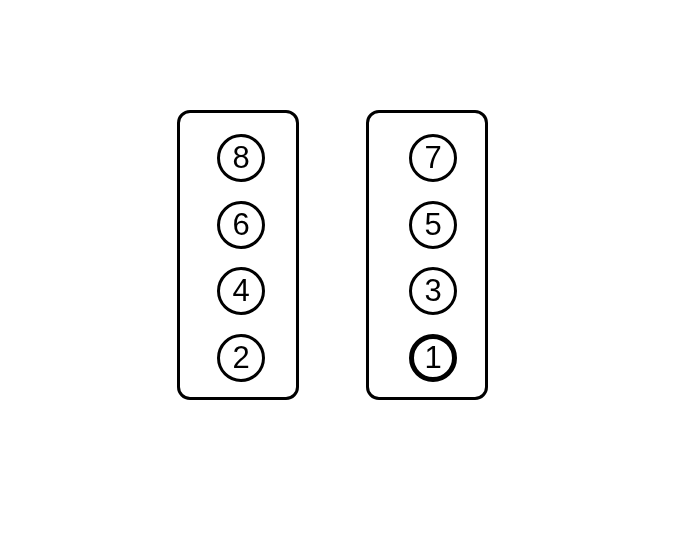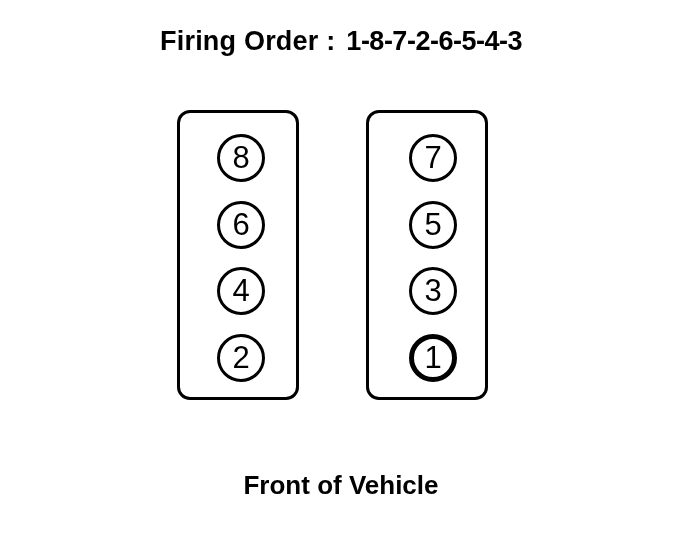--- a/index.html
+++ b/index.html
@@ -88,23 +88,20 @@
     font-size: 26px;
     font-weight: bold;
     white-space: nowrap;
   }
 </style>
 </head>
 <body>
 
 <div id="page">
 
-  <div class="title">
-    <span class="title-label">Firing Order :</span><span class="title-sequence">1-8-7-2-6-5-4-3</span>
-  </div>
 
   <div class="bank bank-left">
     <div class="cylinder slot-0">
       <span>8</span>
     </div>
     <div class="cylinder slot-1">
       <span>6</span>
     </div>
     <div class="cylinder slot-2">
       <span>4</span>
@@ -122,15 +119,14 @@
       <span>5</span>
     </div>
     <div class="cylinder slot-2">
       <span>3</span>
     </div>
     <div class="cylinder slot-3 highlight">
       <span>1</span>
     </div>
   </div>
 
-  <div class="caption">Front of Vehicle</div>
 
 </div>
 
 </body></html>

